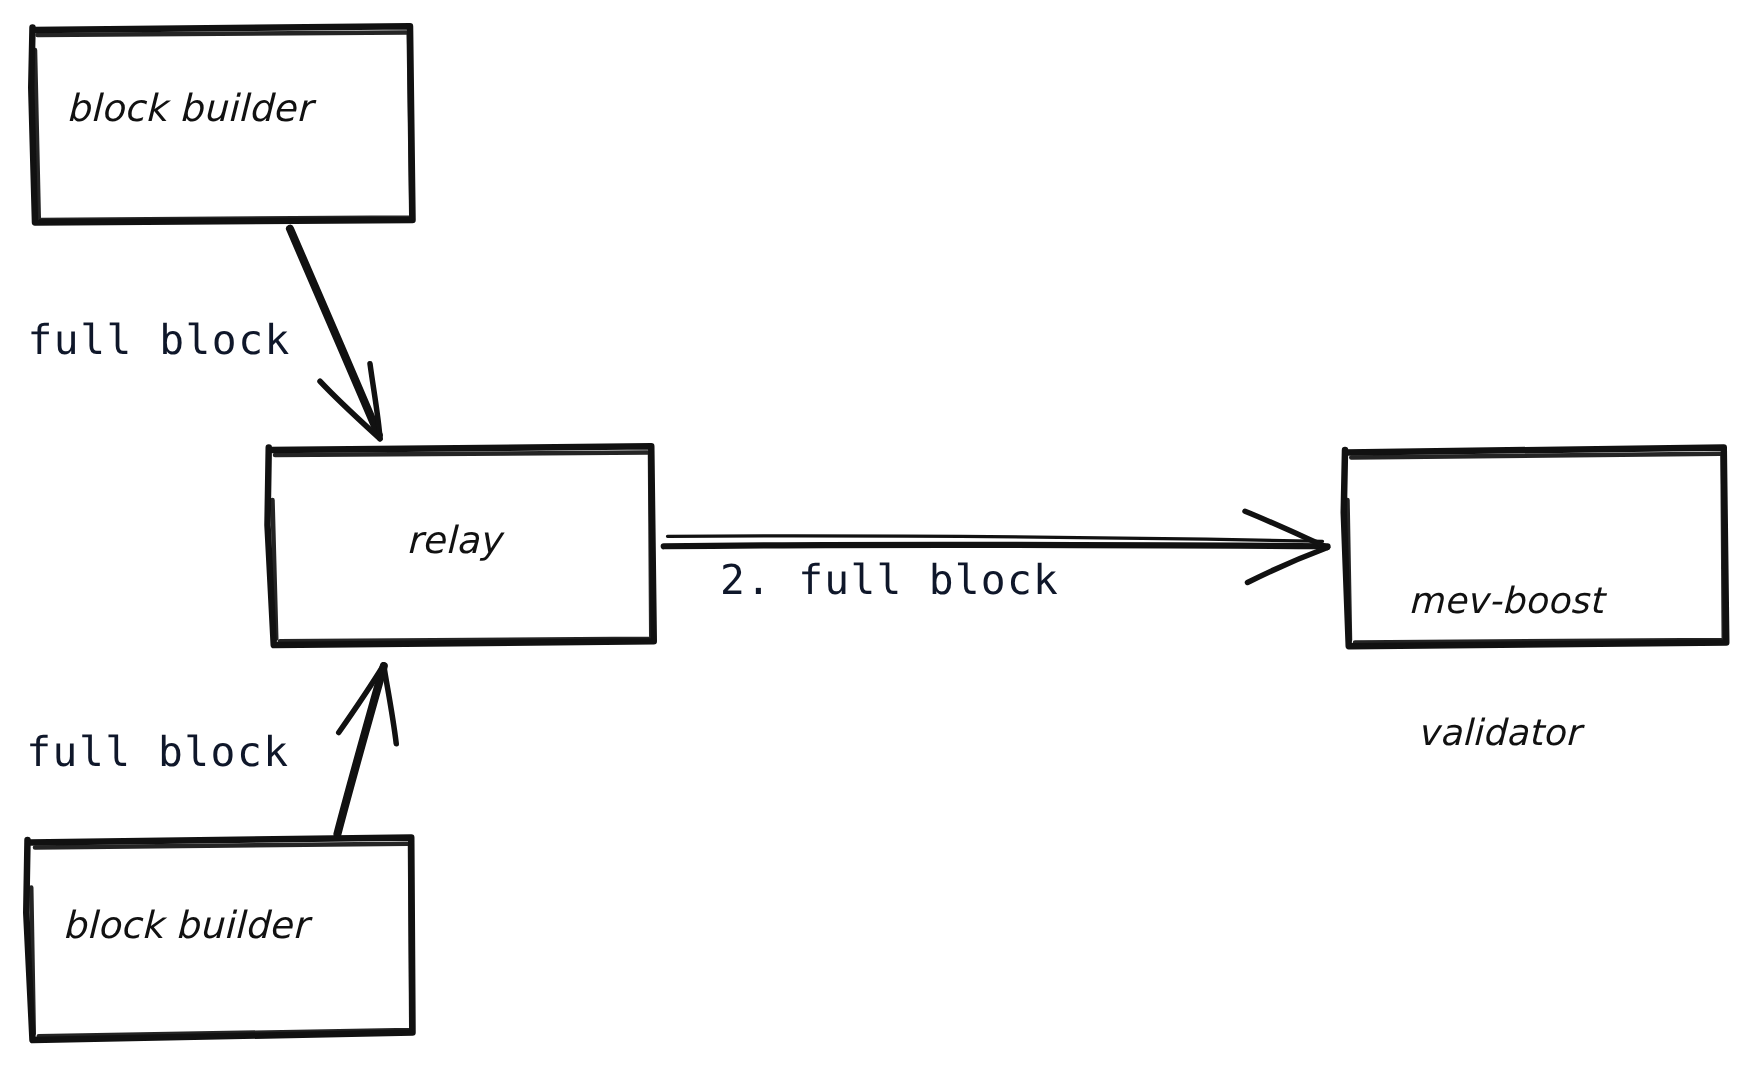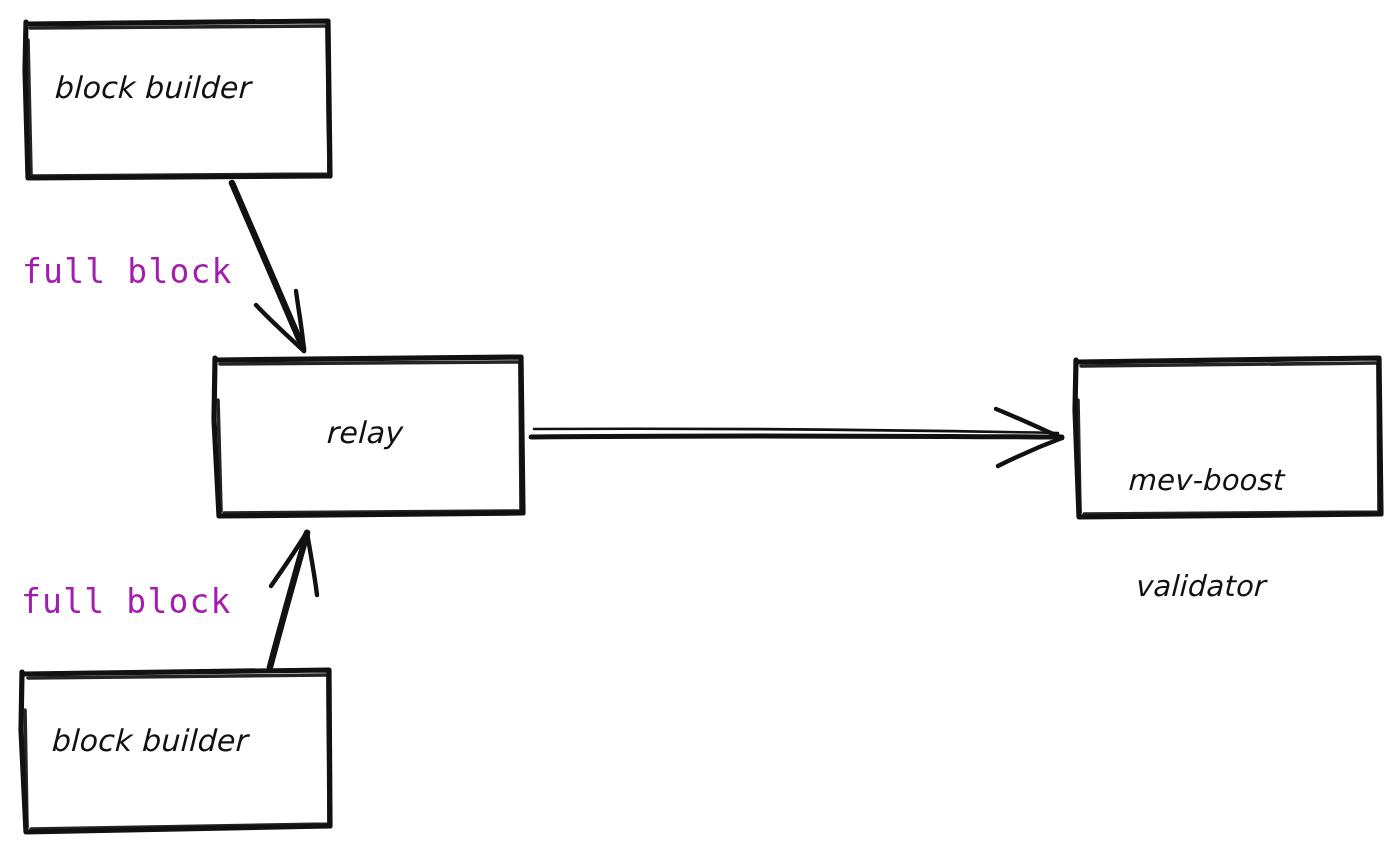--- a/index.html
+++ b/index.html
@@ -54,21 +54,21 @@
   }
   .handwritten {
     font-family: "DejaVu Sans", sans-serif;
     font-style: italic;
     font-weight: 300;
     letter-spacing: 0.2px;
     transform: skewX(-3deg);
   }
   .mono-label {
     position: absolute;
-    color: #a21caf;
+    color: #0f172a;
     font-family: "DejaVu Sans Mono", monospace;
     font-weight: 400;
     white-space: pre;
     user-select: none;
   }
 
   
   #label-builder-top  { left: 55px;  top: 70px;  font-size: 30px; }
   #label-relay        { left: 327px; top: 415px; font-size: 30px; }
   #label-builder-bot  { left: 52px;  top: 723px; font-size: 30px; }
@@ -136,14 +136,15 @@
   <div class="node-label handwritten" id="label-validator">
     <span class="vline">mev-boost</span>
     <span class="vline">validator</span>
   </div>
 
   <div class="mono-label" id="label-full-block-top">full block</div>
 
   <div class="mono-label" id="label-full-block-bot">full block</div>
 
 
+  <div class="mono-label" id="label-step-2">2. full block</div>
 
 </div>
 
 </body></html>

